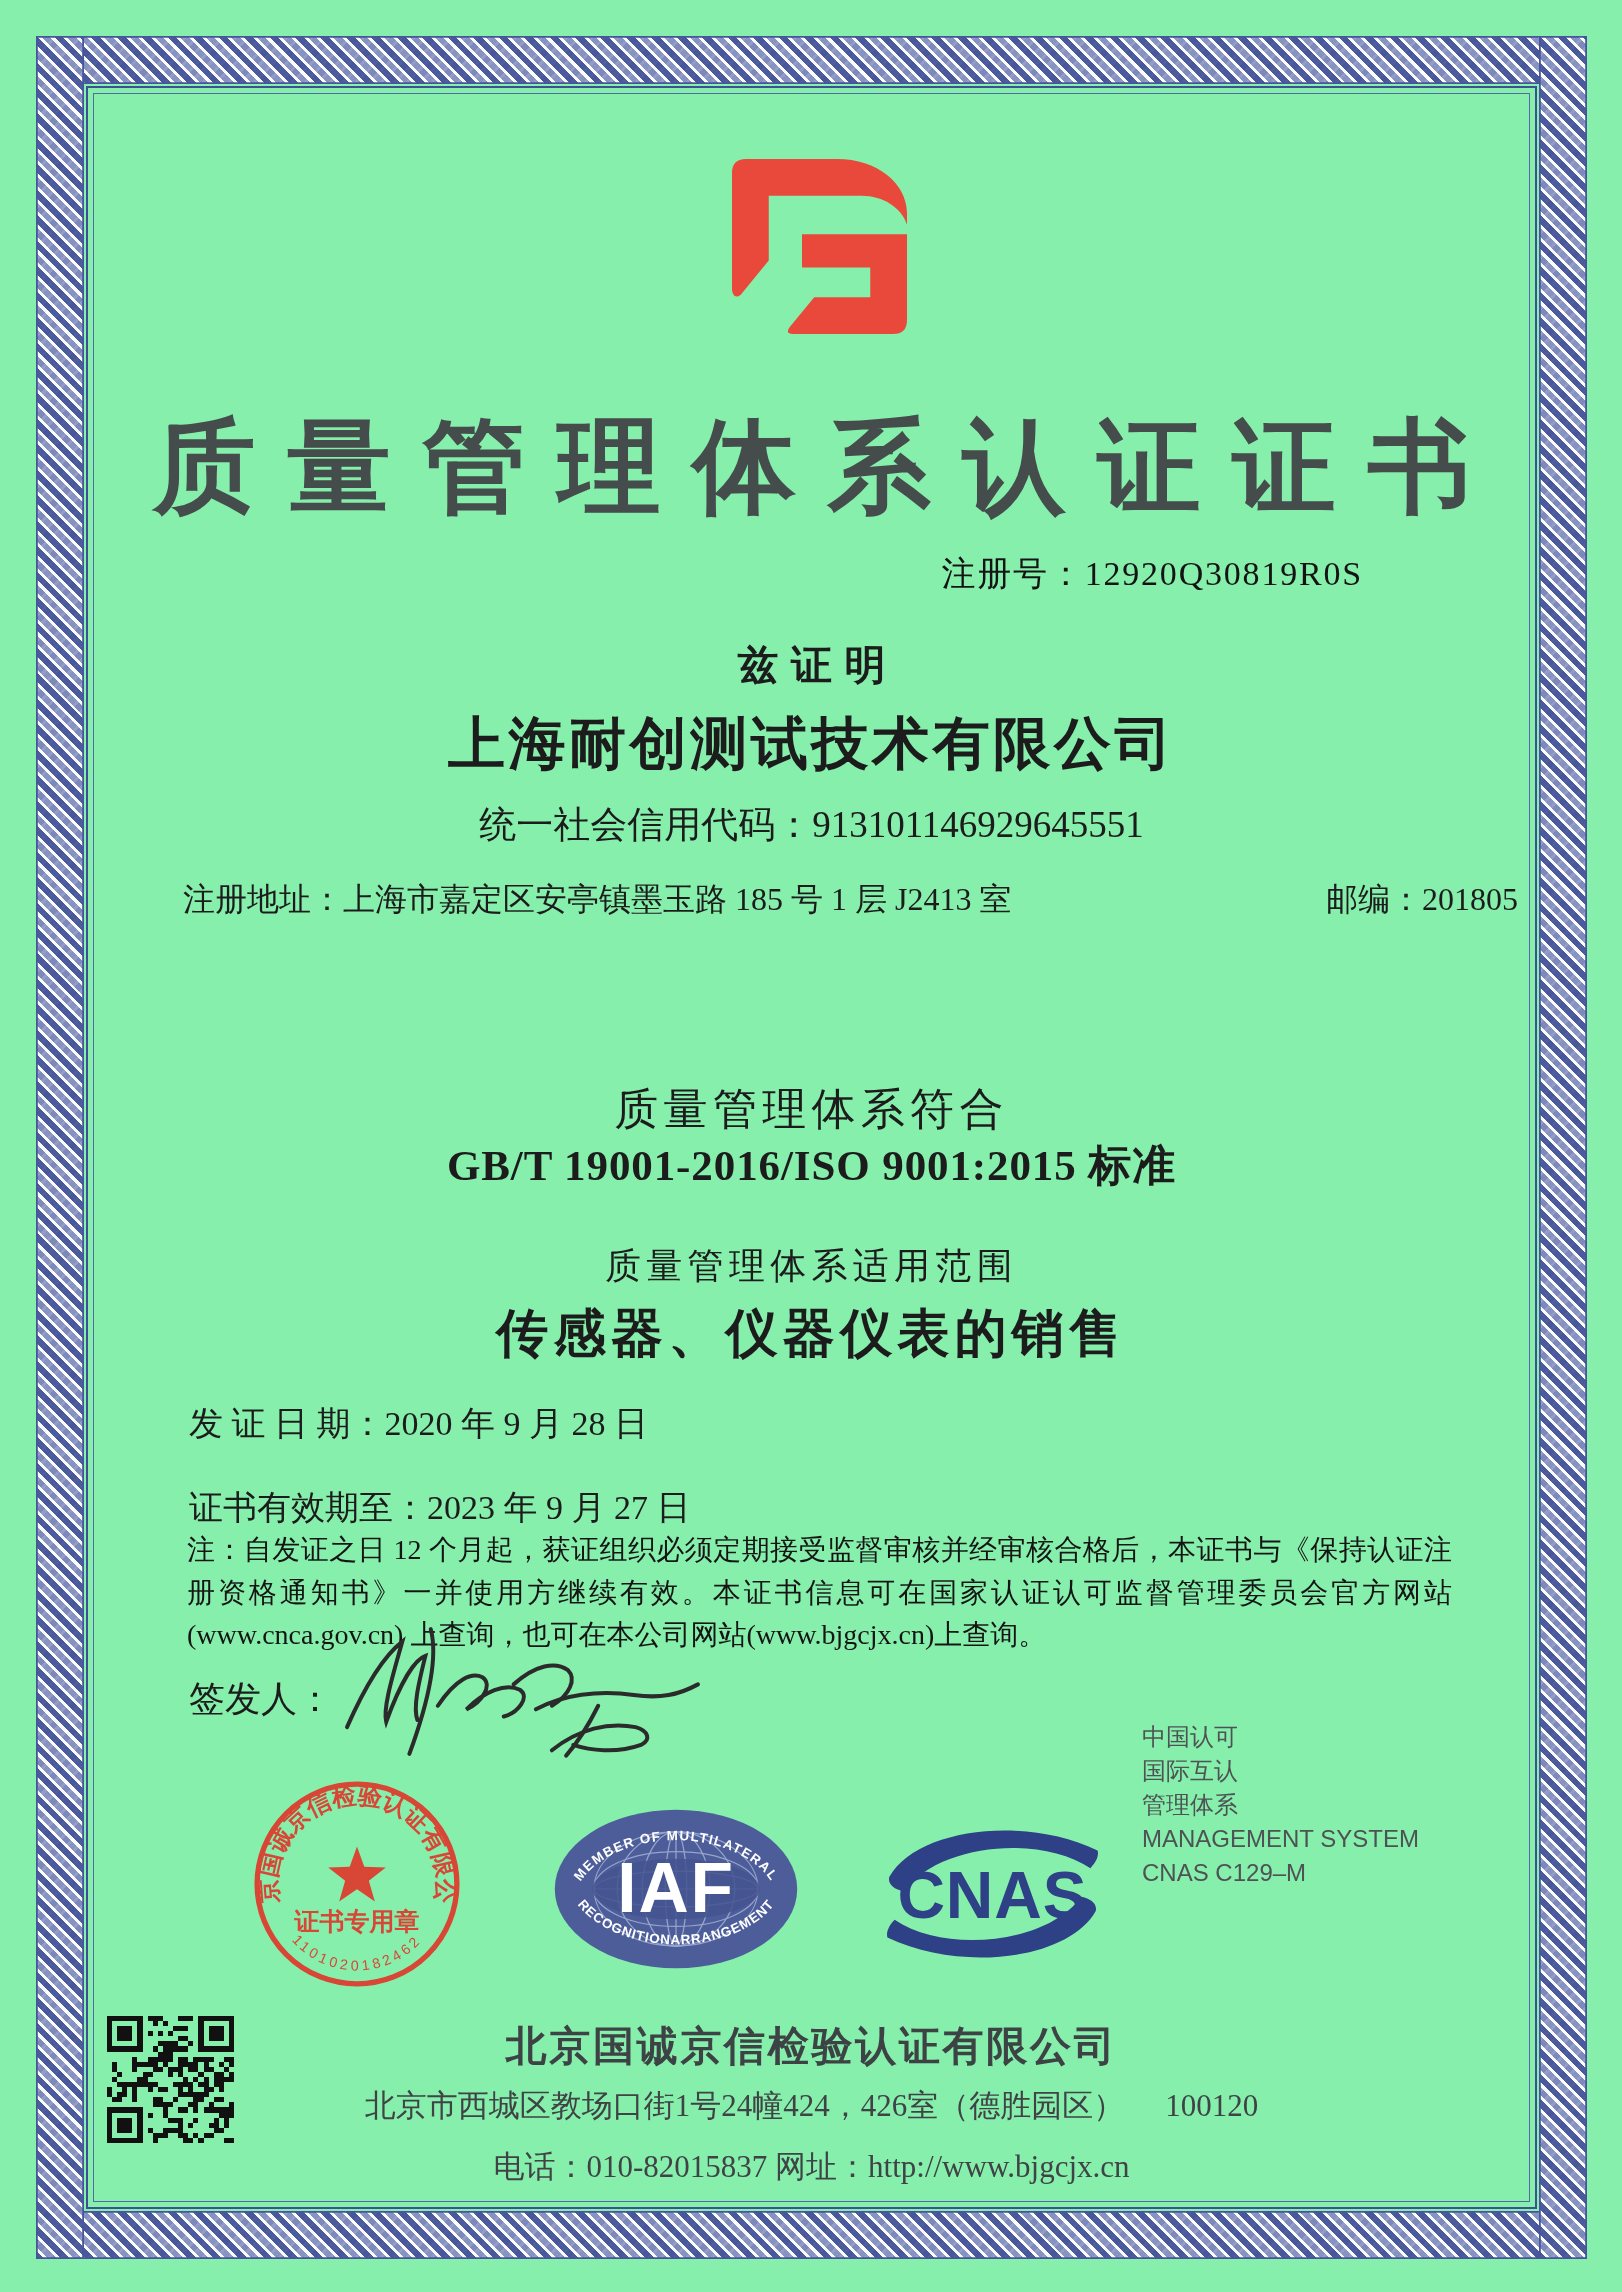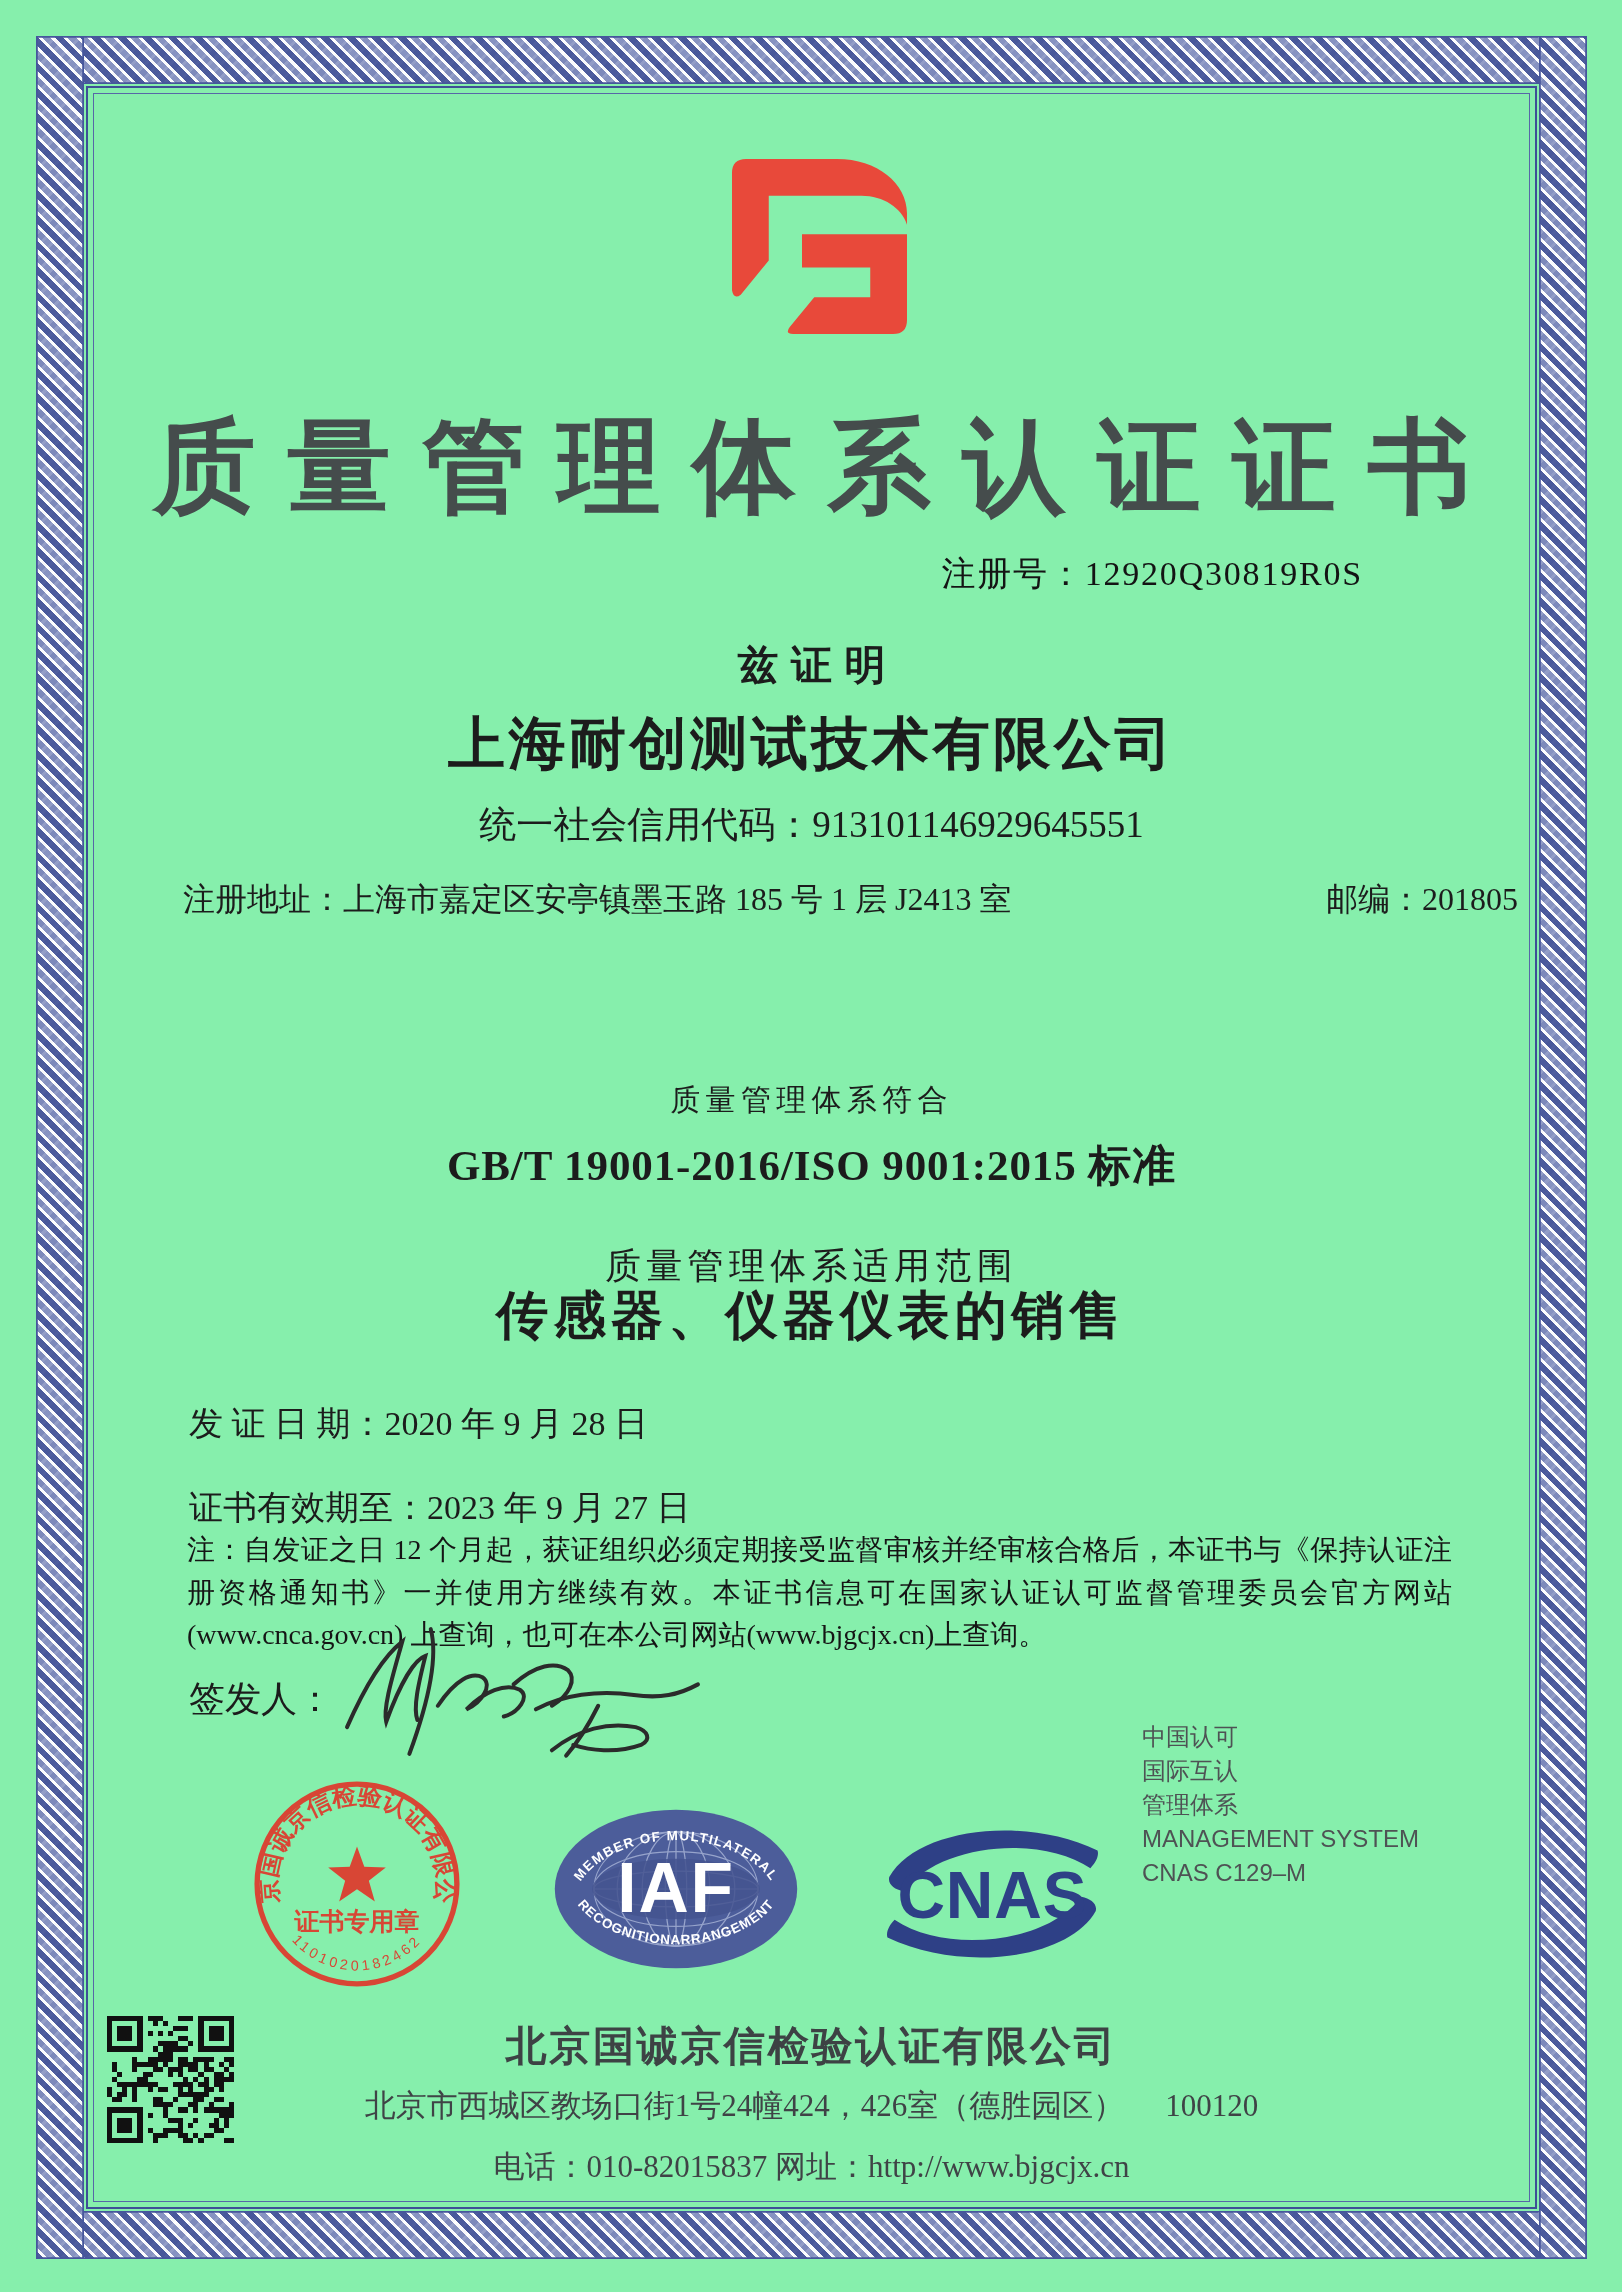--- a/index.html
+++ b/index.html
@@ -23,24 +23,24 @@
   .abs{position:absolute;}
   .cwide{left:116px;right:116px;text-align:center;}
 
   .title{font-size:103px;font-weight:bold;color:#454c4c;letter-spacing:32px;text-indent:32px;white-space:nowrap;}
   .regno{font-size:34px;color:#141414;letter-spacing:1.8px;}
   .certify{font-size:41px;font-weight:bold;letter-spacing:12.5px;text-indent:12.5px;}
   .company{font-size:57px;font-weight:bold;letter-spacing:3.6px;}
   .credit{font-size:37px;}
   .addr{left:183px;right:105px;font-size:32px;white-space:nowrap;}
   .addr .post{position:absolute;right:0;top:0;}
-  .conform{font-size:30px;letter-spacing:5.3px;}
+  .conform{font-size:44px;letter-spacing:5.3px;}
   .standard{font-size:43px;font-weight:bold;letter-spacing:0.9px;}
   .scopelabel{font-size:36px;letter-spacing:5.3px;}
-  .scope{font-size:52px;font-weight:bold;font-family:"Liberation Sans","DejaVu Sans",sans-serif;letter-spacing:5.3px;}
+  .scope{font-size:52px;font-weight:bold;font-family:"Liberation Sans","DejaVu Sans",sans-serif;letter-spacing:5.3px;margin-top:18px;}
   .dates{left:189px;font-size:34px;white-space:nowrap;}
   .note{left:187px;width:1265px;font-size:28px;line-height:1.52;text-align:justify;color:#151515;}
   .signer{left:189px;font-size:36px;}
 
   .cnas-side{left:1142px;top:1720px;width:374px;font-family:"Liberation Sans","DejaVu Sans",sans-serif;
              font-size:24px;color:#4e5254;line-height:34px;}
   .footer-co{top:2019px;font-size:41px;font-weight:bold;color:#3d4244;
              font-family:"Liberation Sans","DejaVu Sans",sans-serif;letter-spacing:2.7px;}
   .footer-ad{top:2085px;font-size:31px;color:#3f4346;}
   .footer-ad .zip{margin-left:41px;}

